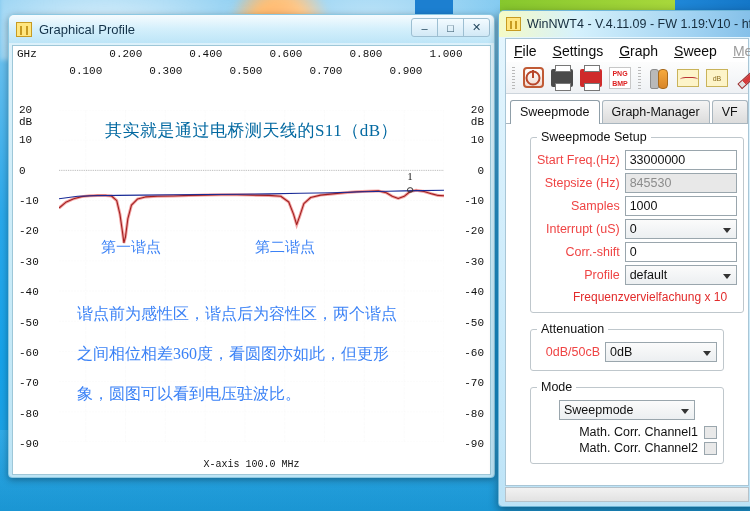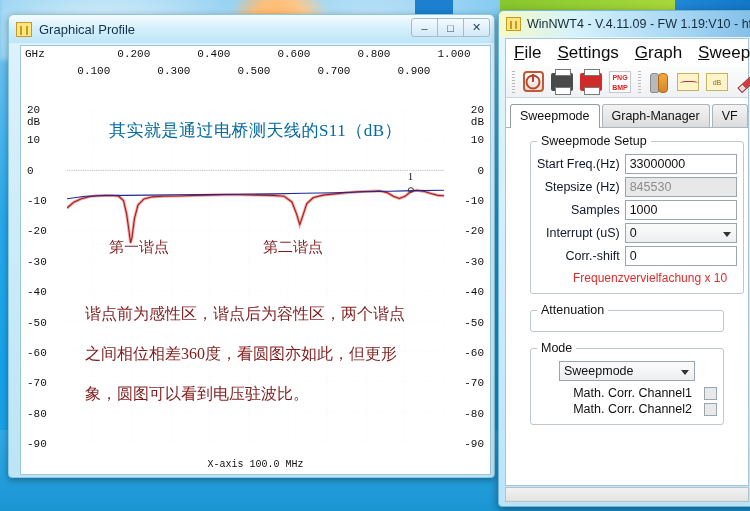--- a/index.html
+++ b/index.html
@@ -72,42 +72,42 @@
   .winbtn {
     width:27px; height:19px; border:1px solid #9dbfd2; margin-left:-1px;
     background:linear-gradient(180deg,#f3fbff,#d2e9f6);
     display:flex; align-items:center; justify-content:center;
     font-size:11px; color:#24485e;
   }
   .winbtn:first-child { border-radius:3px 0 0 3px; }
   .winbtn:last-child  { border-radius:0 3px 3px 0; }
 
   
-  #gd-body { padding:2px 3px 4px 11px; }
+  #gd-body { padding:2px 3px 4px 3px; }
   #plot-frame {
     background:#ffffff; border:1px solid #9ec7d8; height:430px;
     position:relative; overflow:hidden;
   }
   .xtick-row { position:absolute; left:0; width:100%; font-family:"Liberation Mono", monospace; font-size:11px; color:#111; }
   .xtick { position:absolute; transform:translateX(-50%); white-space:nowrap; }
   #unit-ghz { position:absolute; left:4px; top:2px; font-family:"Liberation Mono",monospace; font-size:11px; color:#111; }
   .ylabel {
     position:absolute; font-family:"Liberation Mono", monospace; font-size:11px; color:#111;
     transform:translateY(-50%); white-space:nowrap;
   }
   .ylabel.left { left:6px; } .ylabel.right { right:6px; }
   #unit-db-l { position:absolute; left:6px; font-family:"Liberation Mono",monospace; font-size:11px; color:#111; }
   #unit-db-r { position:absolute; right:6px; font-family:"Liberation Mono",monospace; font-size:11px; color:#111; }
   #plot-area { position:absolute; left:46px; top:64px; right:46px; bottom:32px; }
   #chart-title {
     position:absolute; left:0; right:0; top:9px; text-align:center;
     font-family:"Liberation Serif", serif; font-size:17px; color:#0369a1; letter-spacing:.5px;
   }
   .note {
-    position:absolute; font-family:"Liberation Serif", serif; color:#7f1d1d;
+    position:absolute; font-family:"Liberation Serif", serif; color:#3b82f6;
   }
   #note-h1 { left:42px; top:128px; font-size:15px; }
   #note-h2 { left:196px; top:128px; font-size:15px; }
   #note-p1 { left:18px; top:194px; font-size:16px; }
   #note-p2 { left:18px; top:234px; font-size:16px; }
   #note-p3 { left:18px; top:274px; font-size:16px; }
   #xaxis-caption {
     position:absolute; left:0; right:0; bottom:4px; text-align:center;
     font-family:"Liberation Mono", monospace; font-size:10px; color:#111;
   }
@@ -133,21 +133,21 @@
   }
   .nwt-app-icon::before, .nwt-app-icon::after {
     content:""; position:absolute; width:2px; height:8px; background:#c79b22; top:3px;
   }
   .nwt-app-icon::before { left:3px; } .nwt-app-icon::after { right:3px; }
   #nwt-title-text { font-size:12.5px; color:#152c3d; white-space:nowrap; }
   #nwt-client {
     position:absolute; left:6px; top:27px; right:6px; bottom:20px;
     background:#ffffff; border:1px solid #a9c6d6;
   }
-  #nwt-menubar { display:flex; gap:16px; padding:4px 8px 3px 8px; background:#fff; font-size:17px; }
+  #nwt-menubar { display:flex; gap:16px; padding:4px 8px 3px 8px; background:#fff; font-size:14px; }
   .menu-item { color:#0b0b0b; white-space:nowrap; }
   .menu-item u { text-decoration:underline; }
   .menu-item.disabled { color:#9c9c9c; }
   #nwt-toolbar {
     display:flex; align-items:center; gap:3px; padding:3px 4px;
     background:linear-gradient(180deg,#fdfdfd,#eef1f4); border-bottom:1px solid #cdd5dc;
   }
   .tb-grip { width:3px; height:22px;
     background:repeating-linear-gradient(180deg,#b9b9b9 0 1px, transparent 1px 3px);
     margin:0 2px; flex:none; }
@@ -186,41 +186,41 @@
     border-radius:3px 3px 0 0; white-space:nowrap;
   }
   .tab.active { background:#fff; border-color:#8f9ea8; position:relative; top:1px; padding-bottom:5px; }
   #nwt-pane { border-top:1px solid #a9b6bf; padding:6px 24px; background:#fff; }
 
   fieldset {
     border:1px solid #bfc7cc; border-radius:3px; padding:6px 6px 8px 6px; margin-bottom:9px;
   }
   legend { font-size:12.5px; color:#111; padding:0 4px; }
   .frow { display:flex; align-items:center; justify-content:flex-end; margin-bottom:3px; }
-  .flabel { font-size:12.5px; color:#0f172a; text-align:right; padding-right:5px; white-space:nowrap; }
+  .flabel { font-size:12.5px; color:#ef4444; text-align:right; padding-right:5px; white-space:nowrap; }
   .finput {
     width:112px; height:20px; border:1px solid #9aa6ad; background:#fff;
     font-size:12.5px; color:#111; padding:1px 4px; line-height:17px; white-space:nowrap; overflow:hidden;
   }
   .finput.readonly { background:#e8e8e8; color:#8c8c8c; }
   .fselect {
     width:112px; height:20px; border:1px solid #9aa6ad;
     background:linear-gradient(180deg,#fbfbfb,#eceff1);
     font-size:12.5px; color:#111; padding:1px 16px 1px 4px; line-height:17px;
     position:relative; white-space:nowrap; overflow:hidden;
   }
   .fselect::after {
     content:""; position:absolute; right:5px; top:8px;
     border-left:4px solid transparent; border-right:4px solid transparent; border-top:5px solid #333;
   }
   #freq-mult-note { font-size:12px; color:#e22b2b; padding:2px 0 0 6px;margin-left:30px; }
   #atten-row { display:flex; align-items:center; justify-content:flex-end; }
   #mode-row { display:flex; justify-content:center; margin-bottom:5px; }
   .fselect.wide { width:136px; }
-  .chk-row { display:flex; align-items:center; justify-content:flex-end; gap:12px; margin-top:2px; }
+  .chk-row { display:flex; align-items:center; justify-content:flex-end; gap:6px; margin-top:2px; }
   .chk-label { font-size:12.5px; color:#111; }
   .chk-box { width:13px; height:13px; border:1px solid #9aa6ad; background:#e9e9e9; }
   #nwt-statusbar {
     position:absolute; left:6px; right:6px; bottom:4px; height:15px;
     background:linear-gradient(180deg,#f2f2f2,#e2e2e2); border:1px solid #b7c2c9;
   }
 </style>
 </head>
 <body>
 
@@ -405,26 +405,34 @@
               <span class="finput">1000</span>
             </div>
             <div class="frow">
               <span class="flabel">Interrupt (uS)</span>
               <span class="fselect">0</span>
             </div>
             <div class="frow">
               <span class="flabel">Corr.-shift</span>
               <span class="finput">0</span>
             </div>
+            <div class="frow">
+              <span class="flabel">Profile</span>
+              <span class="fselect">default</span>
+            </div>
           </div>
         <div id="freq-mult-note">Frequenzvervielfachung x 10</div>
       </fieldset>
 
       <fieldset>
         <legend>Attenuation</legend>
+        <div id="atten-row">
+          <span class="flabel">0dB/50cB</span>
+          <span class="fselect">0dB</span>
+        </div>
       </fieldset>
 
       <fieldset>
         <legend>Mode</legend>
         <div id="mode-row">
           <span class="fselect wide">Sweepmode</span>
         </div>
         <div id="mode-checkboxes">
             <div class="chk-row">
               <span class="chk-label">Math. Corr. Channel1</span>

